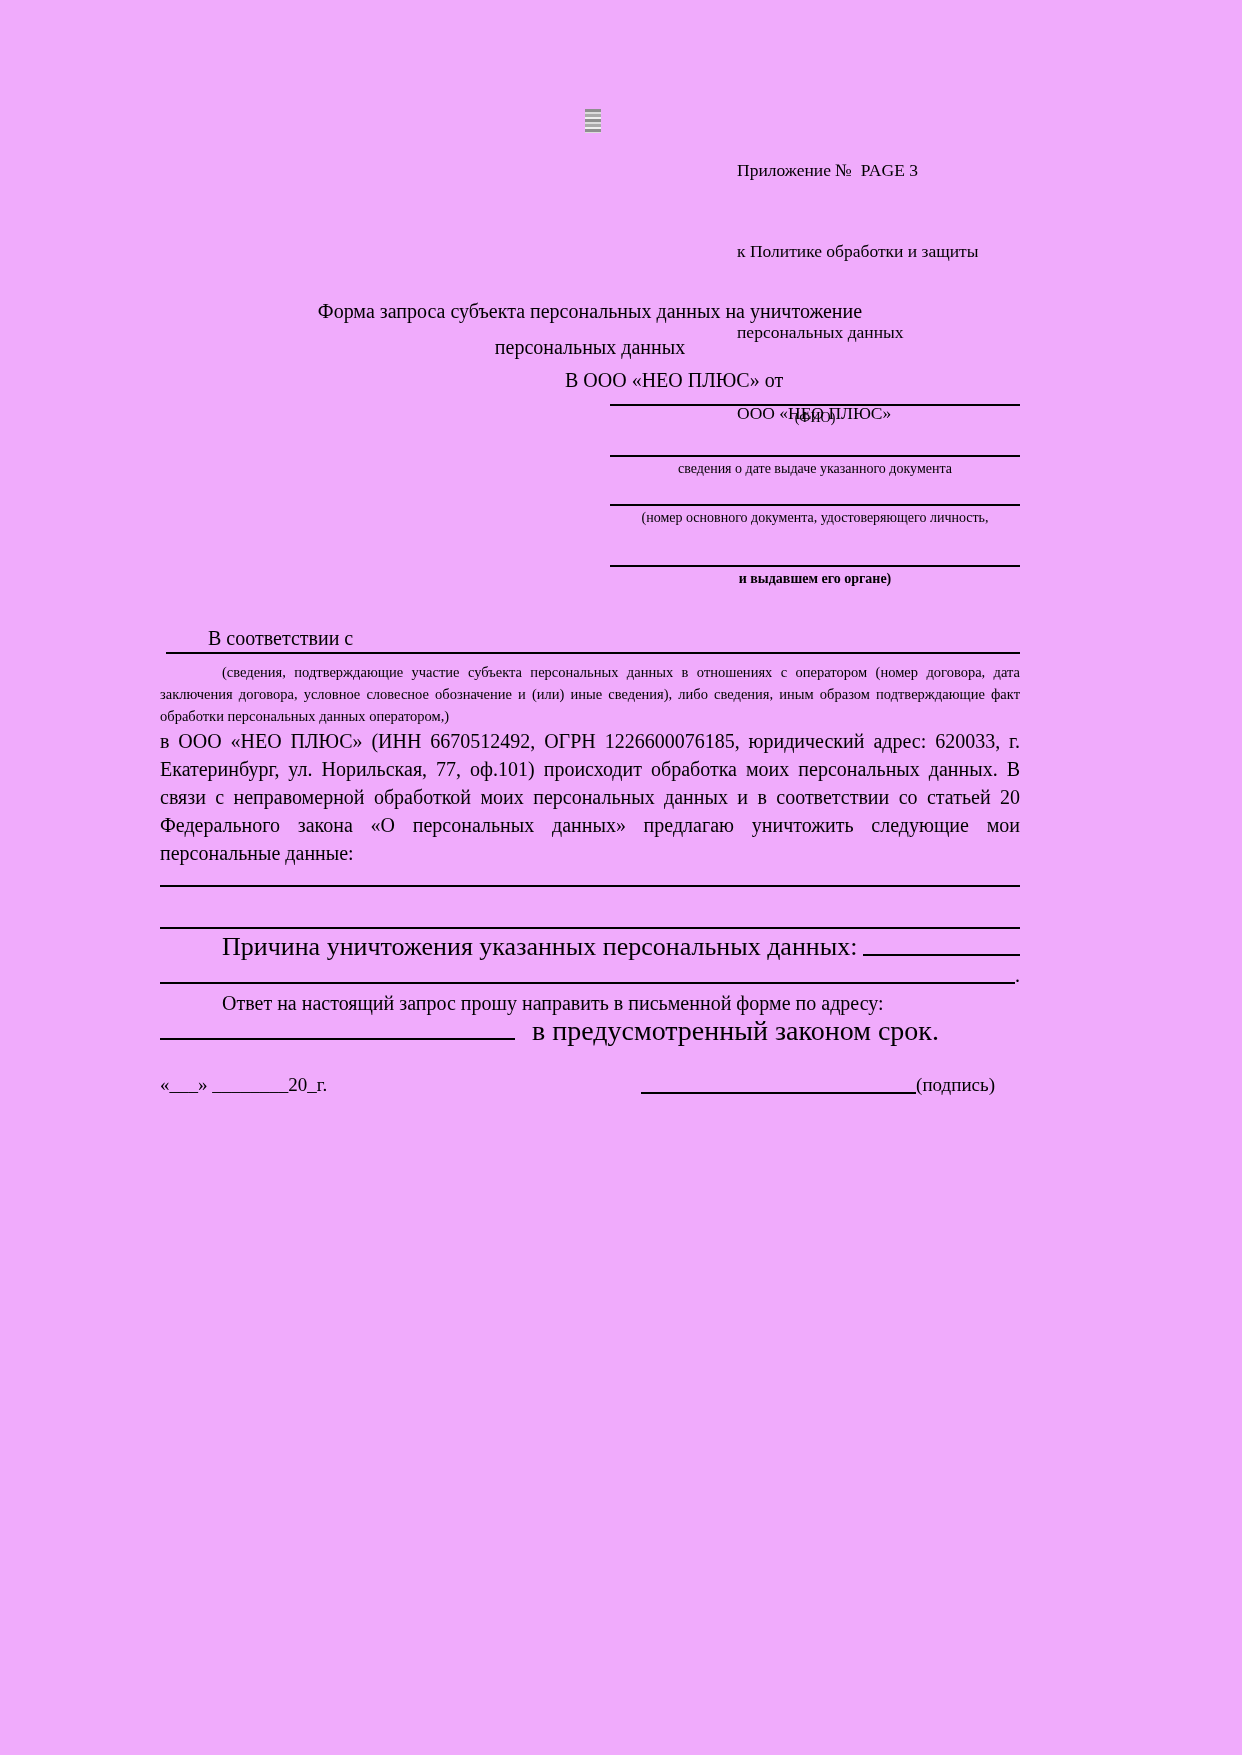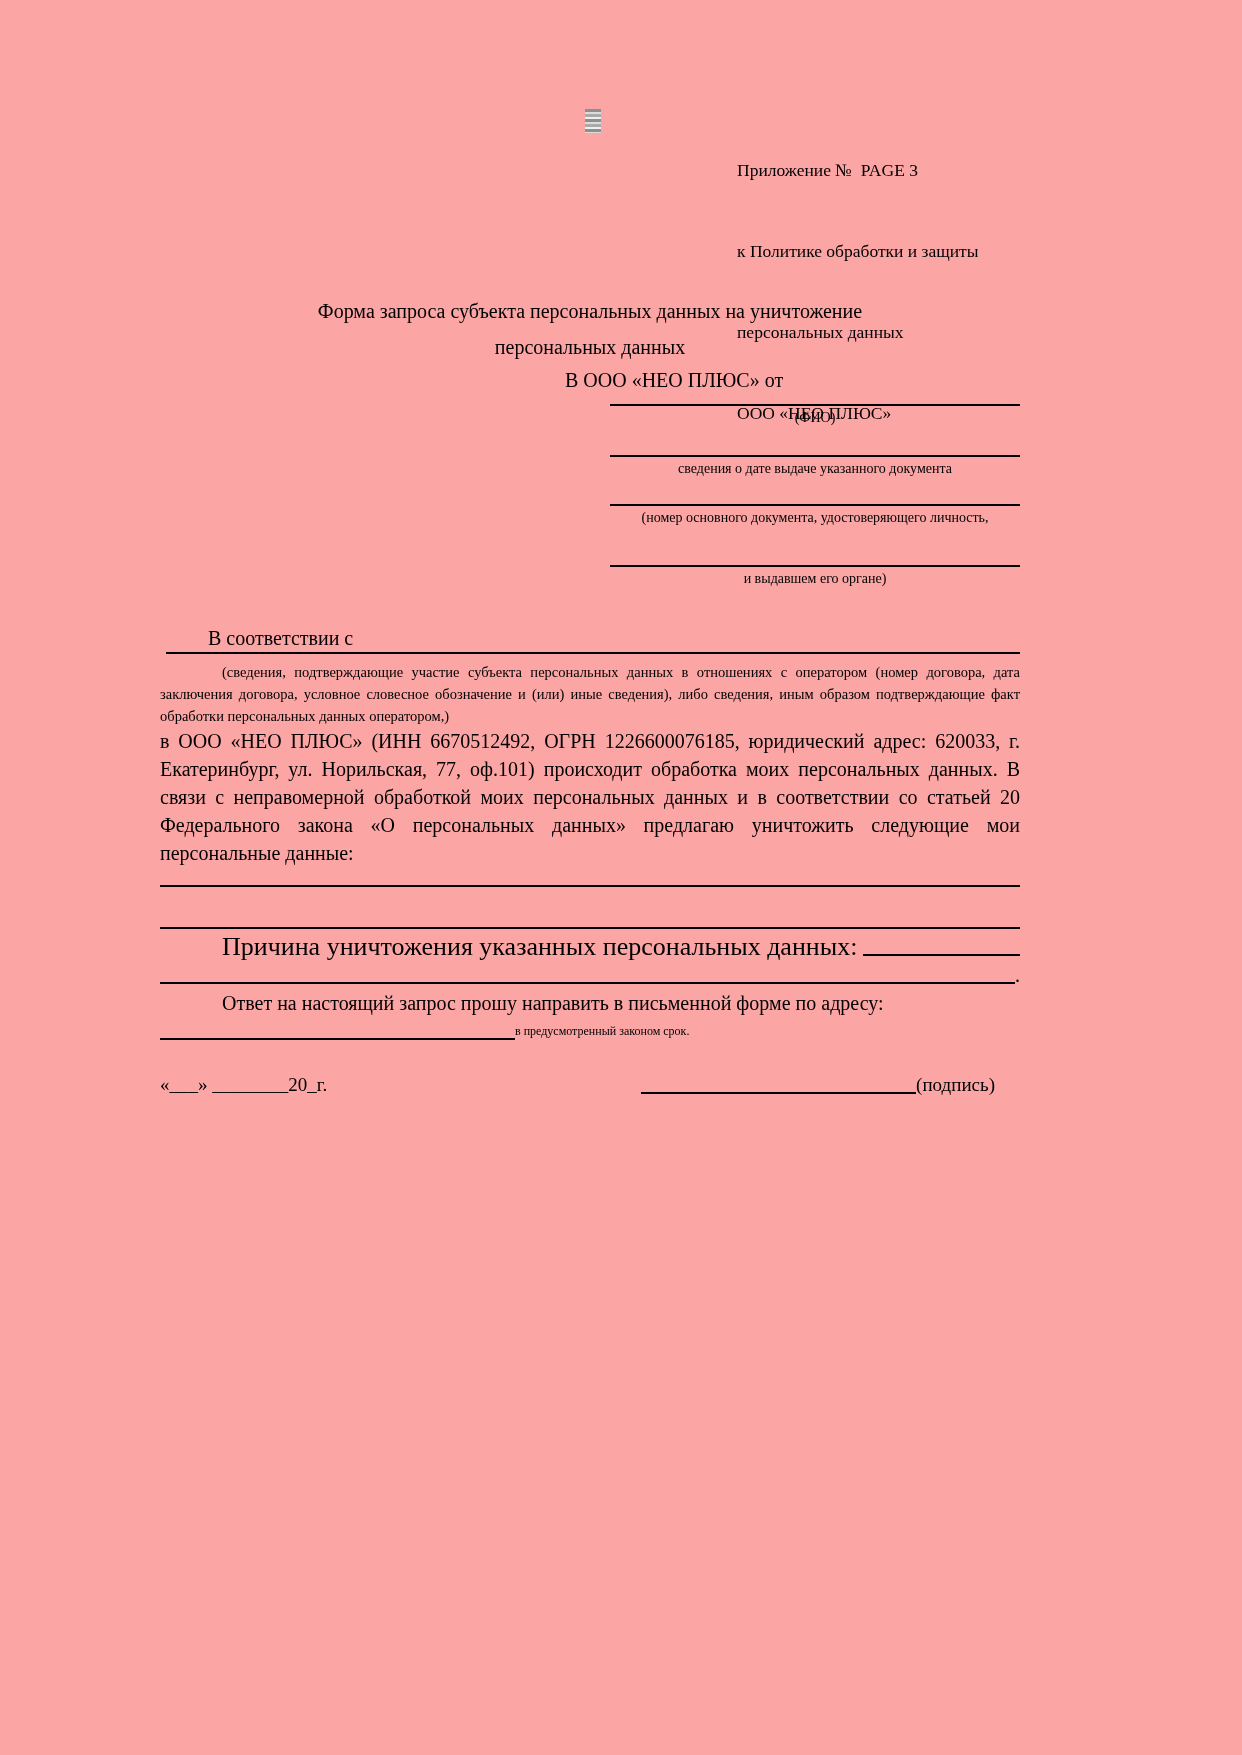--- a/index.html
+++ b/index.html
@@ -1,20 +1,20 @@
 <!DOCTYPE html>
 <html><head>
 <meta charset="utf-8">
 <style>
   html,body { margin:0; padding:0; background:#ffffff; }
   .page {
     position:relative;
     width:1242px; height:1755px;
     margin:0 auto;
-    background:#fca5a5;
+    background:#f0abfc;
     color:#000;
     font-family:"Liberation Serif","DejaVu Serif",serif;
     box-sizing:border-box;
     padding:103px 222px 0 160px;
     overflow:hidden;
   }
   
   .top-row { position:relative; height:112px; }
   .mini-icon {
     position:absolute; left:425px; top:6px;
@@ -38,42 +38,42 @@
   }
   
   .addressee { margin:1px 0 0 405px; font-size:20px; line-height:28px; }
   
   .fields-block { margin:10px 0 0 450px; width:410px; }
   .field-line { height:0; border-bottom:2px solid #000; }
   .field-caption { text-align:center; font-size:14px; line-height:22px; padding-top:1px; }
   .f1 { margin-bottom:26px; }
   .f2 { margin-bottom:36px; }
   .f3 { margin-bottom:24px; }
-  .f4 { margin-bottom:18px; }
+  .f4 { margin-bottom:18px;font-weight:bold; }
   
   .accordance-row { display:flex; margin-top:34px; font-size:20px; line-height:28px;flex-direction:column; }
   .accordance-row .label { padding-left:48px; white-space:nowrap; }
   .fill { flex:1; border-bottom:2px solid #000; margin-bottom:5px; margin-left:6px; }
   
   .note {
     margin:2px 0 0 0;
     font-size:14.5px; line-height:22px;
     text-align:justify; text-indent:62px;
   }
   
   .body-par { margin:0; font-size:20px; line-height:28px; text-align:justify; }
   
   .blank-line-a { height:18px; border-bottom:2px solid #000; }
   .blank-line-b { height:40px; border-bottom:2px solid #000; }
   .reason-row { display:flex; margin-top:4px; font-size:26px; line-height:28px; }
   .reason-row .label { padding-left:62px; white-space:nowrap; }
   .dot-row { display:flex; font-size:20px; line-height:28px; }
   .dot-row .fill { margin-left:0; }
   .response1 { margin:0; text-indent:62px; font-size:20px; line-height:28px; }
-  .response2 { display:flex; font-size:12px; line-height:28px; }
+  .response2 { display:flex; font-size:28px; line-height:28px;gap:17px; }
   .pre-fill { width:355px; border-bottom:2px solid #000; margin-bottom:5px; }
   
   .sig-row {
     display:flex; justify-content:space-between;
     margin-top:26px; padding-right:25px;
     font-size:19px; line-height:28px;
   }
   .sig-right { display:flex; }
   .sig-line { width:275px; border-bottom:2px solid #000; margin-bottom:5px; }
 </style>

